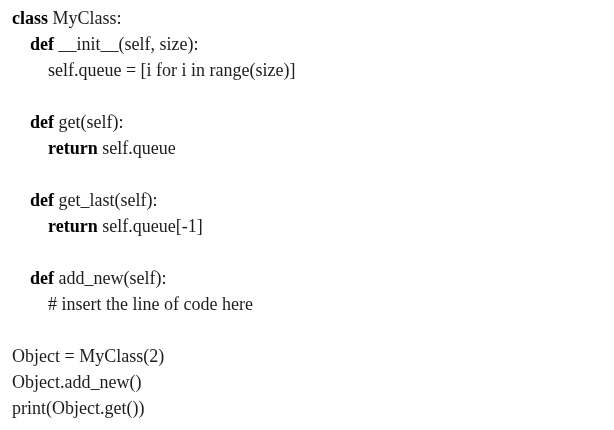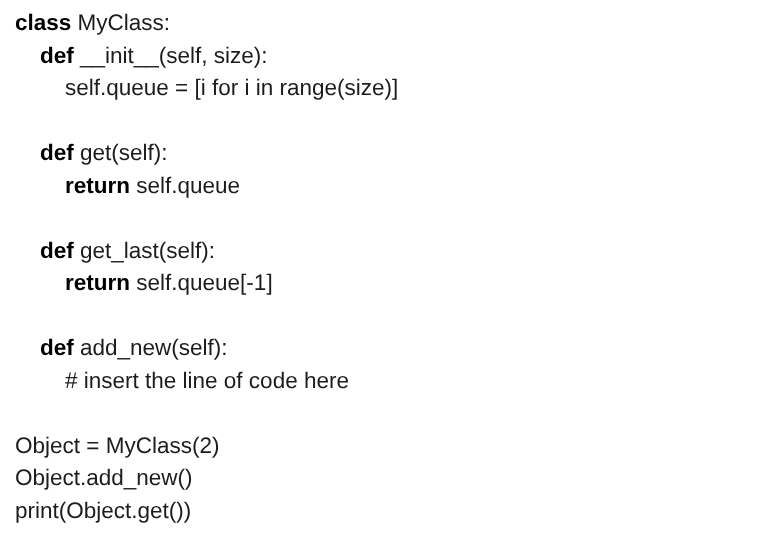--- a/index.html
+++ b/index.html
@@ -10,21 +10,21 @@
     width: 614px;
     height: 430px;
     background: #ffffff;
     overflow: hidden;
   }
   .code-block {
     box-sizing: border-box;
     width: 486px;
     height: 430px;
     padding: 5px 4px 0 12px;
-    font-family: Liberation Sans, sans-serif;
+    font-family: Liberation Serif, serif;
     font-size: 18px;
     line-height: 26px;
     color: #1c1c1c;
     white-space: pre;
   }
   .code-line {
     min-height: 26px;
   }
   .kw {
     font-weight: bold;

